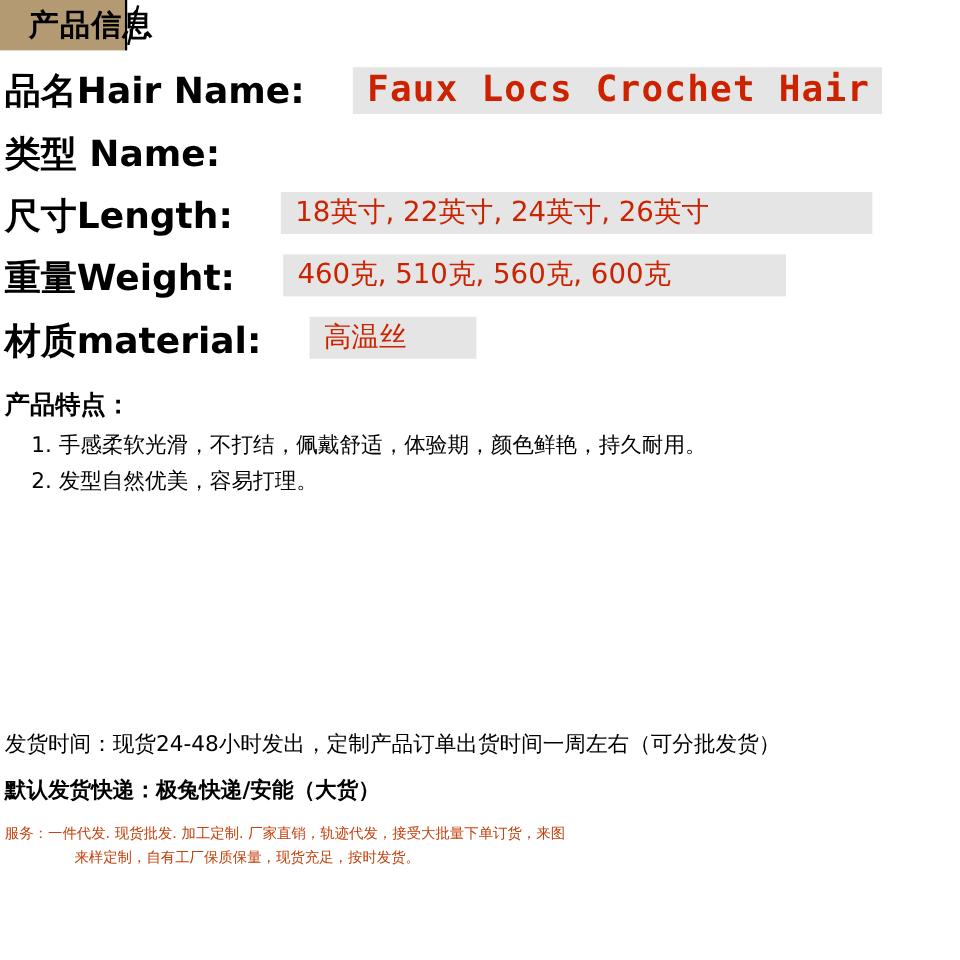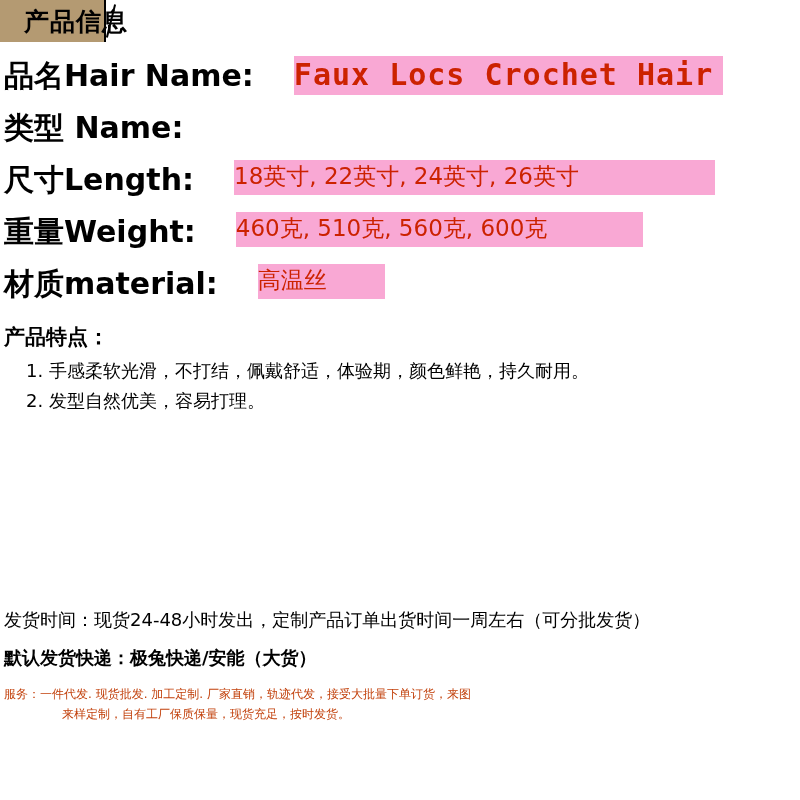--- a/index.html
+++ b/index.html
@@ -95,22 +95,22 @@
     gap: 40px;
   }
   .spec-label {
     font-family: "DejaVu Sans", "Liberation Sans", sans-serif;
     font-size: 30px;
     font-weight: 700;
     color: #000000;
     letter-spacing: 0px;
   }
   .hl {
-    background: #f9a8d4;
-    padding: 1px 10px 3px 0;
+    background: #e5e5e5;
+    padding: 1px 10px 3px 12px;
     display: inline-block;
   }
   .val-en {
     font-family: "DejaVu Sans Mono", "Liberation Mono", monospace;
     font-size: 30px;
     font-weight: 700;
     color: #cc2200;
     letter-spacing: 1px;
   }
   .val-cn {

